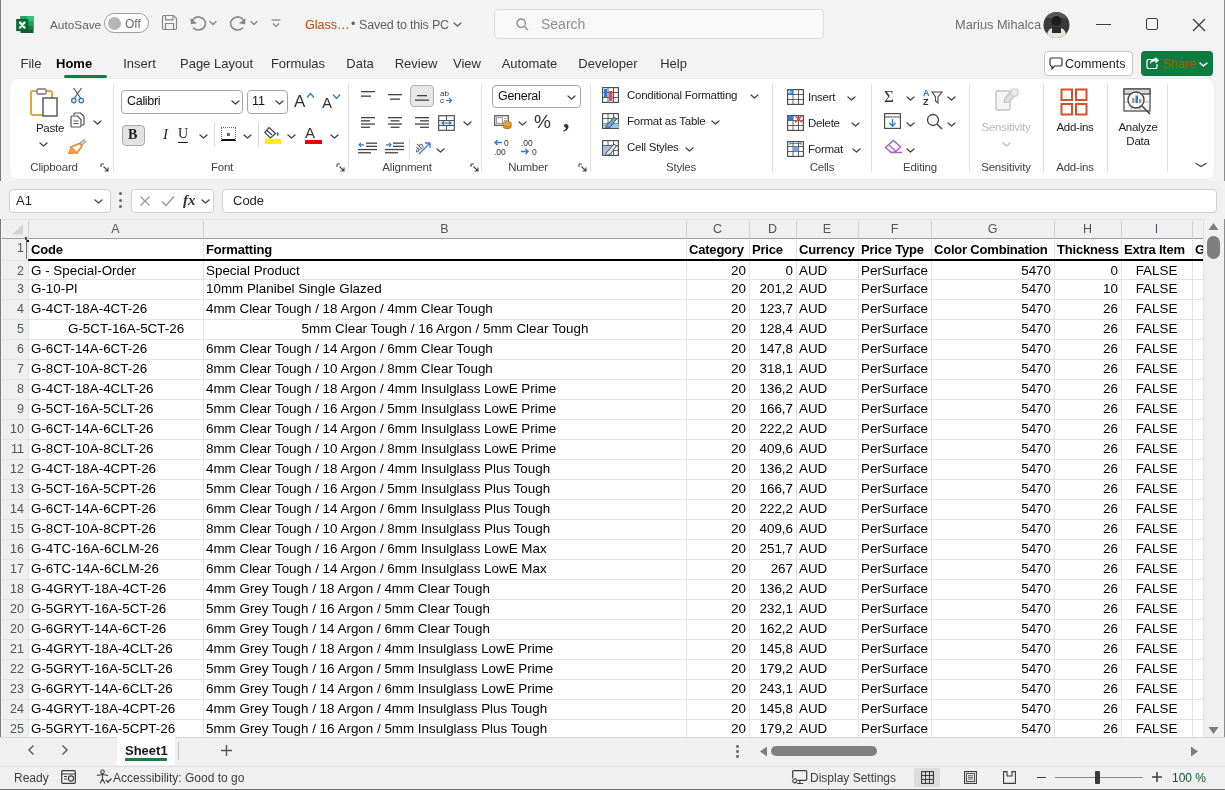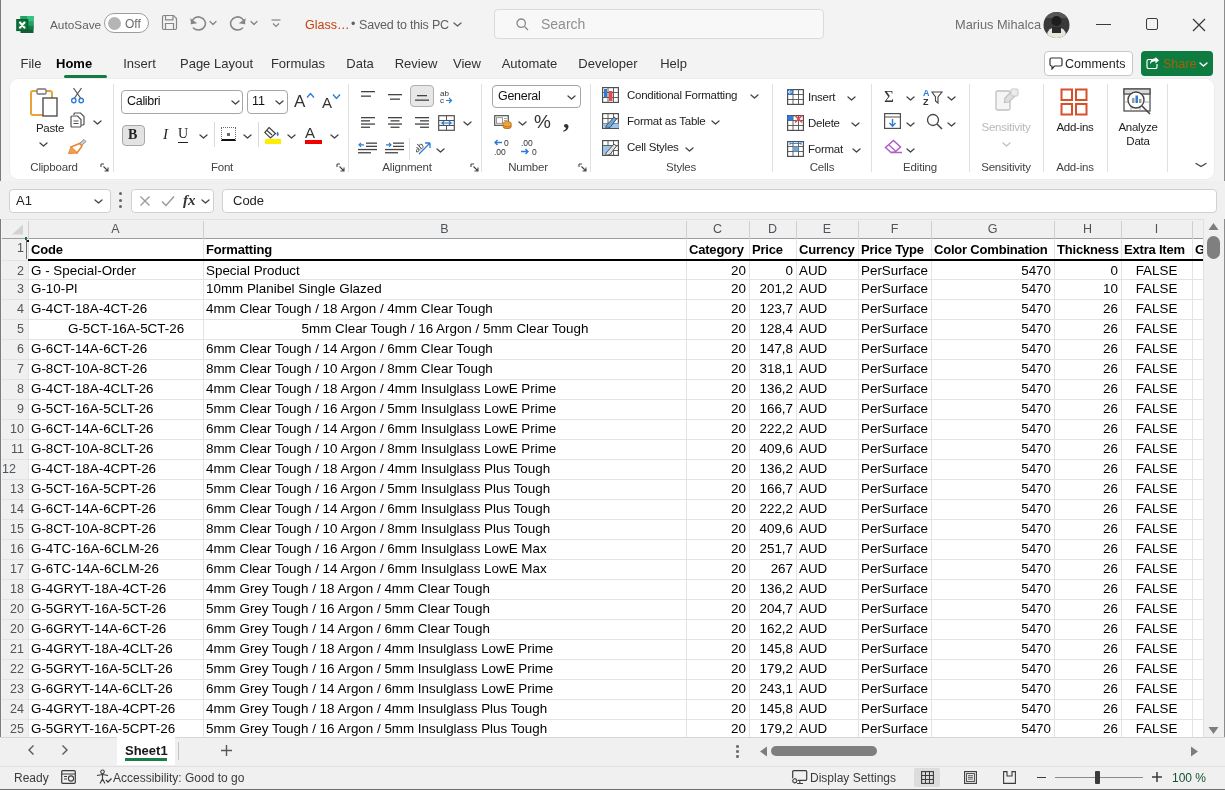--- a/index.html
+++ b/index.html
@@ -516,21 +516,21 @@
 <div class="abs" style="left:2px;top:260.5px;width:22px;height:20px;line-height:20px;text-align:right;font-size:12.5px;color:#4e555b;">2</div>
 <div class="abs" style="left:2px;top:279px;width:22px;height:20px;line-height:20px;text-align:right;font-size:12.5px;color:#4e555b;">3</div>
 <div class="abs" style="left:2px;top:299px;width:22px;height:20px;line-height:20px;text-align:right;font-size:12.5px;color:#4e555b;">4</div>
 <div class="abs" style="left:2px;top:319px;width:22px;height:20px;line-height:20px;text-align:right;font-size:12.5px;color:#4e555b;">5</div>
 <div class="abs" style="left:2px;top:339px;width:22px;height:20px;line-height:20px;text-align:right;font-size:12.5px;color:#4e555b;">6</div>
 <div class="abs" style="left:2px;top:359px;width:22px;height:20px;line-height:20px;text-align:right;font-size:12.5px;color:#4e555b;">7</div>
 <div class="abs" style="left:2px;top:379px;width:22px;height:20px;line-height:20px;text-align:right;font-size:12.5px;color:#4e555b;">8</div>
 <div class="abs" style="left:2px;top:399px;width:22px;height:20px;line-height:20px;text-align:right;font-size:12.5px;color:#4e555b;">9</div>
 <div class="abs" style="left:2px;top:419px;width:22px;height:20px;line-height:20px;text-align:right;font-size:12.5px;color:#4e555b;">10</div>
 <div class="abs" style="left:2px;top:439px;width:22px;height:20px;line-height:20px;text-align:right;font-size:12.5px;color:#4e555b;">11</div>
-<div class="abs" style="left:2px;top:459px;width:22px;height:20px;line-height:20px;font-size:12.5px;color:#4e555b;">12</div>
+<div class="abs" style="left:2px;top:459px;width:22px;height:20px;line-height:20px;text-align:right;font-size:12.5px;color:#4e555b;">12</div>
 <div class="abs" style="left:2px;top:479px;width:22px;height:20px;line-height:20px;text-align:right;font-size:12.5px;color:#4e555b;">13</div>
 <div class="abs" style="left:2px;top:499px;width:22px;height:20px;line-height:20px;text-align:right;font-size:12.5px;color:#4e555b;">14</div>
 <div class="abs" style="left:2px;top:519px;width:22px;height:20px;line-height:20px;text-align:right;font-size:12.5px;color:#4e555b;">15</div>
 <div class="abs" style="left:2px;top:539px;width:22px;height:20px;line-height:20px;text-align:right;font-size:12.5px;color:#4e555b;">16</div>
 <div class="abs" style="left:2px;top:559px;width:22px;height:20px;line-height:20px;text-align:right;font-size:12.5px;color:#4e555b;">17</div>
 <div class="abs" style="left:2px;top:579px;width:22px;height:20px;line-height:20px;text-align:right;font-size:12.5px;color:#4e555b;">18</div>
 <div class="abs" style="left:2px;top:599px;width:22px;height:20px;line-height:20px;text-align:right;font-size:12.5px;color:#4e555b;">20</div>
 <div class="abs" style="left:2px;top:619px;width:22px;height:20px;line-height:20px;text-align:right;font-size:12.5px;color:#4e555b;">20</div>
 <div class="abs" style="left:2px;top:639px;width:22px;height:20px;line-height:20px;text-align:right;font-size:12.5px;color:#4e555b;">21</div>
 <div class="abs" style="left:2px;top:659px;width:22px;height:20px;line-height:20px;text-align:right;font-size:12.5px;color:#4e555b;">22</div>
@@ -699,21 +699,21 @@
 <div class="abs" style="left:646px;top:579px;width:100px;text-align:right;font-size:13.4px;color:#000;white-space:nowrap;overflow:hidden;height:20px;line-height:20px;">20</div>
 <div class="abs" style="left:709px;top:579px;width:84px;text-align:right;font-size:13.4px;color:#000;white-space:nowrap;overflow:hidden;height:20px;line-height:20px;">136,2</div>
 <div class="abs" style="left:799px;top:579px;width:382px;text-align:left;font-size:13.4px;color:#000;white-space:nowrap;overflow:hidden;height:20px;line-height:20px;">AUD</div>
 <div class="abs" style="left:861px;top:579px;width:393px;text-align:left;font-size:13.4px;color:#000;white-space:nowrap;overflow:hidden;height:20px;line-height:20px;">PerSurface</div>
 <div class="abs" style="left:891px;top:579px;width:160px;text-align:right;font-size:13.4px;color:#000;white-space:nowrap;overflow:hidden;height:20px;line-height:20px;">5470</div>
 <div class="abs" style="left:1014px;top:579px;width:104px;text-align:right;font-size:13.4px;color:#000;white-space:nowrap;overflow:hidden;height:20px;line-height:20px;">26</div>
 <div class="abs" style="left:1121px;top:579px;width:71px;text-align:center;font-size:13.4px;color:#000;white-space:nowrap;overflow:hidden;height:20px;line-height:20px;">FALSE</div>
 <div class="abs" style="left:31px;top:599px;width:495px;text-align:left;font-size:13.4px;color:#000;white-space:nowrap;overflow:hidden;height:20px;line-height:20px;">G-5GRYT-16A-5CT-26</div>
 <div class="abs" style="left:206px;top:599px;width:478px;text-align:left;font-size:13.4px;color:#000;white-space:nowrap;overflow:hidden;height:20px;line-height:20px;">5mm Grey Tough / 16 Argon / 5mm Clear Tough</div>
 <div class="abs" style="left:646px;top:599px;width:100px;text-align:right;font-size:13.4px;color:#000;white-space:nowrap;overflow:hidden;height:20px;line-height:20px;">20</div>
-<div class="abs" style="left:709px;top:599px;width:84px;text-align:right;font-size:13.4px;color:#000;white-space:nowrap;overflow:hidden;height:20px;line-height:20px;">204,7</div>
+<div class="abs" style="left:709px;top:599px;width:84px;text-align:right;font-size:13.4px;color:#000;white-space:nowrap;overflow:hidden;height:20px;line-height:20px;">232,1</div>
 <div class="abs" style="left:799px;top:599px;width:382px;text-align:left;font-size:13.4px;color:#000;white-space:nowrap;overflow:hidden;height:20px;line-height:20px;">AUD</div>
 <div class="abs" style="left:861px;top:599px;width:393px;text-align:left;font-size:13.4px;color:#000;white-space:nowrap;overflow:hidden;height:20px;line-height:20px;">PerSurface</div>
 <div class="abs" style="left:891px;top:599px;width:160px;text-align:right;font-size:13.4px;color:#000;white-space:nowrap;overflow:hidden;height:20px;line-height:20px;">5470</div>
 <div class="abs" style="left:1014px;top:599px;width:104px;text-align:right;font-size:13.4px;color:#000;white-space:nowrap;overflow:hidden;height:20px;line-height:20px;">26</div>
 <div class="abs" style="left:1121px;top:599px;width:71px;text-align:center;font-size:13.4px;color:#000;white-space:nowrap;overflow:hidden;height:20px;line-height:20px;">FALSE</div>
 <div class="abs" style="left:31px;top:619px;width:495px;text-align:left;font-size:13.4px;color:#000;white-space:nowrap;overflow:hidden;height:20px;line-height:20px;">G-6GRYT-14A-6CT-26</div>
 <div class="abs" style="left:206px;top:619px;width:478px;text-align:left;font-size:13.4px;color:#000;white-space:nowrap;overflow:hidden;height:20px;line-height:20px;">6mm Grey Tough / 14 Argon / 6mm Clear Tough</div>
 <div class="abs" style="left:646px;top:619px;width:100px;text-align:right;font-size:13.4px;color:#000;white-space:nowrap;overflow:hidden;height:20px;line-height:20px;">20</div>
 <div class="abs" style="left:709px;top:619px;width:84px;text-align:right;font-size:13.4px;color:#000;white-space:nowrap;overflow:hidden;height:20px;line-height:20px;">162,2</div>
 <div class="abs" style="left:799px;top:619px;width:382px;text-align:left;font-size:13.4px;color:#000;white-space:nowrap;overflow:hidden;height:20px;line-height:20px;">AUD</div>

